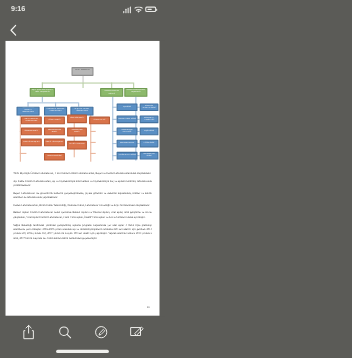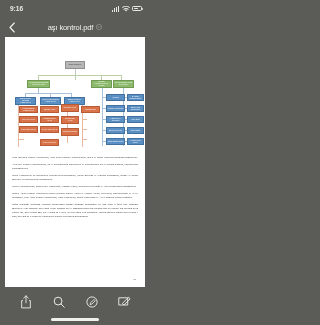--- a/index.html
+++ b/index.html
@@ -134,29 +134,20 @@
         </span>
     </span>
   </div>
 
   <div class="navbar">
     <span class="back-btn">
       <svg width="6" height="11" viewBox="0 0 8 14">
         <path d="M7 1 1.4 7 7 13" fill="none" stroke="#f2f2ef" stroke-width="1.5" stroke-linecap="round" stroke-linejoin="round"></path>
       </svg>
     </span>
-    <span class="nav-title-wrap">
-      <span class="nav-title">aşı kontrol.pdf</span>
-      <span class="chev-down">
-        <svg width="6" height="6" viewBox="0 0 12 12">
-          <circle cx="6" cy="6" r="5.4" fill="none" stroke="#d8d8d4" stroke-width="1"></circle>
-          <path d="M3.6 5 6 7.6 8.4 5" fill="none" stroke="#d8d8d4" stroke-width="1.1" stroke-linecap="round" stroke-linejoin="round"></path>
-        </svg>
-      </span>
-    </span>
   </div>
 
   <div class="doc-scroll">
     <div class="page">
 
       <div class="chart">
 
         <div class="lnk gray" style="left:69.5px; top:29px;  width:0.6px; height:6px;"></div>
         <div class="lnk" style="left:33px;   top:35px;  width:83px;  height:0.6px;"></div>
         <div class="lnk" style="left:33px;   top:35px;  width:0.6px; height:5px;"></div>

